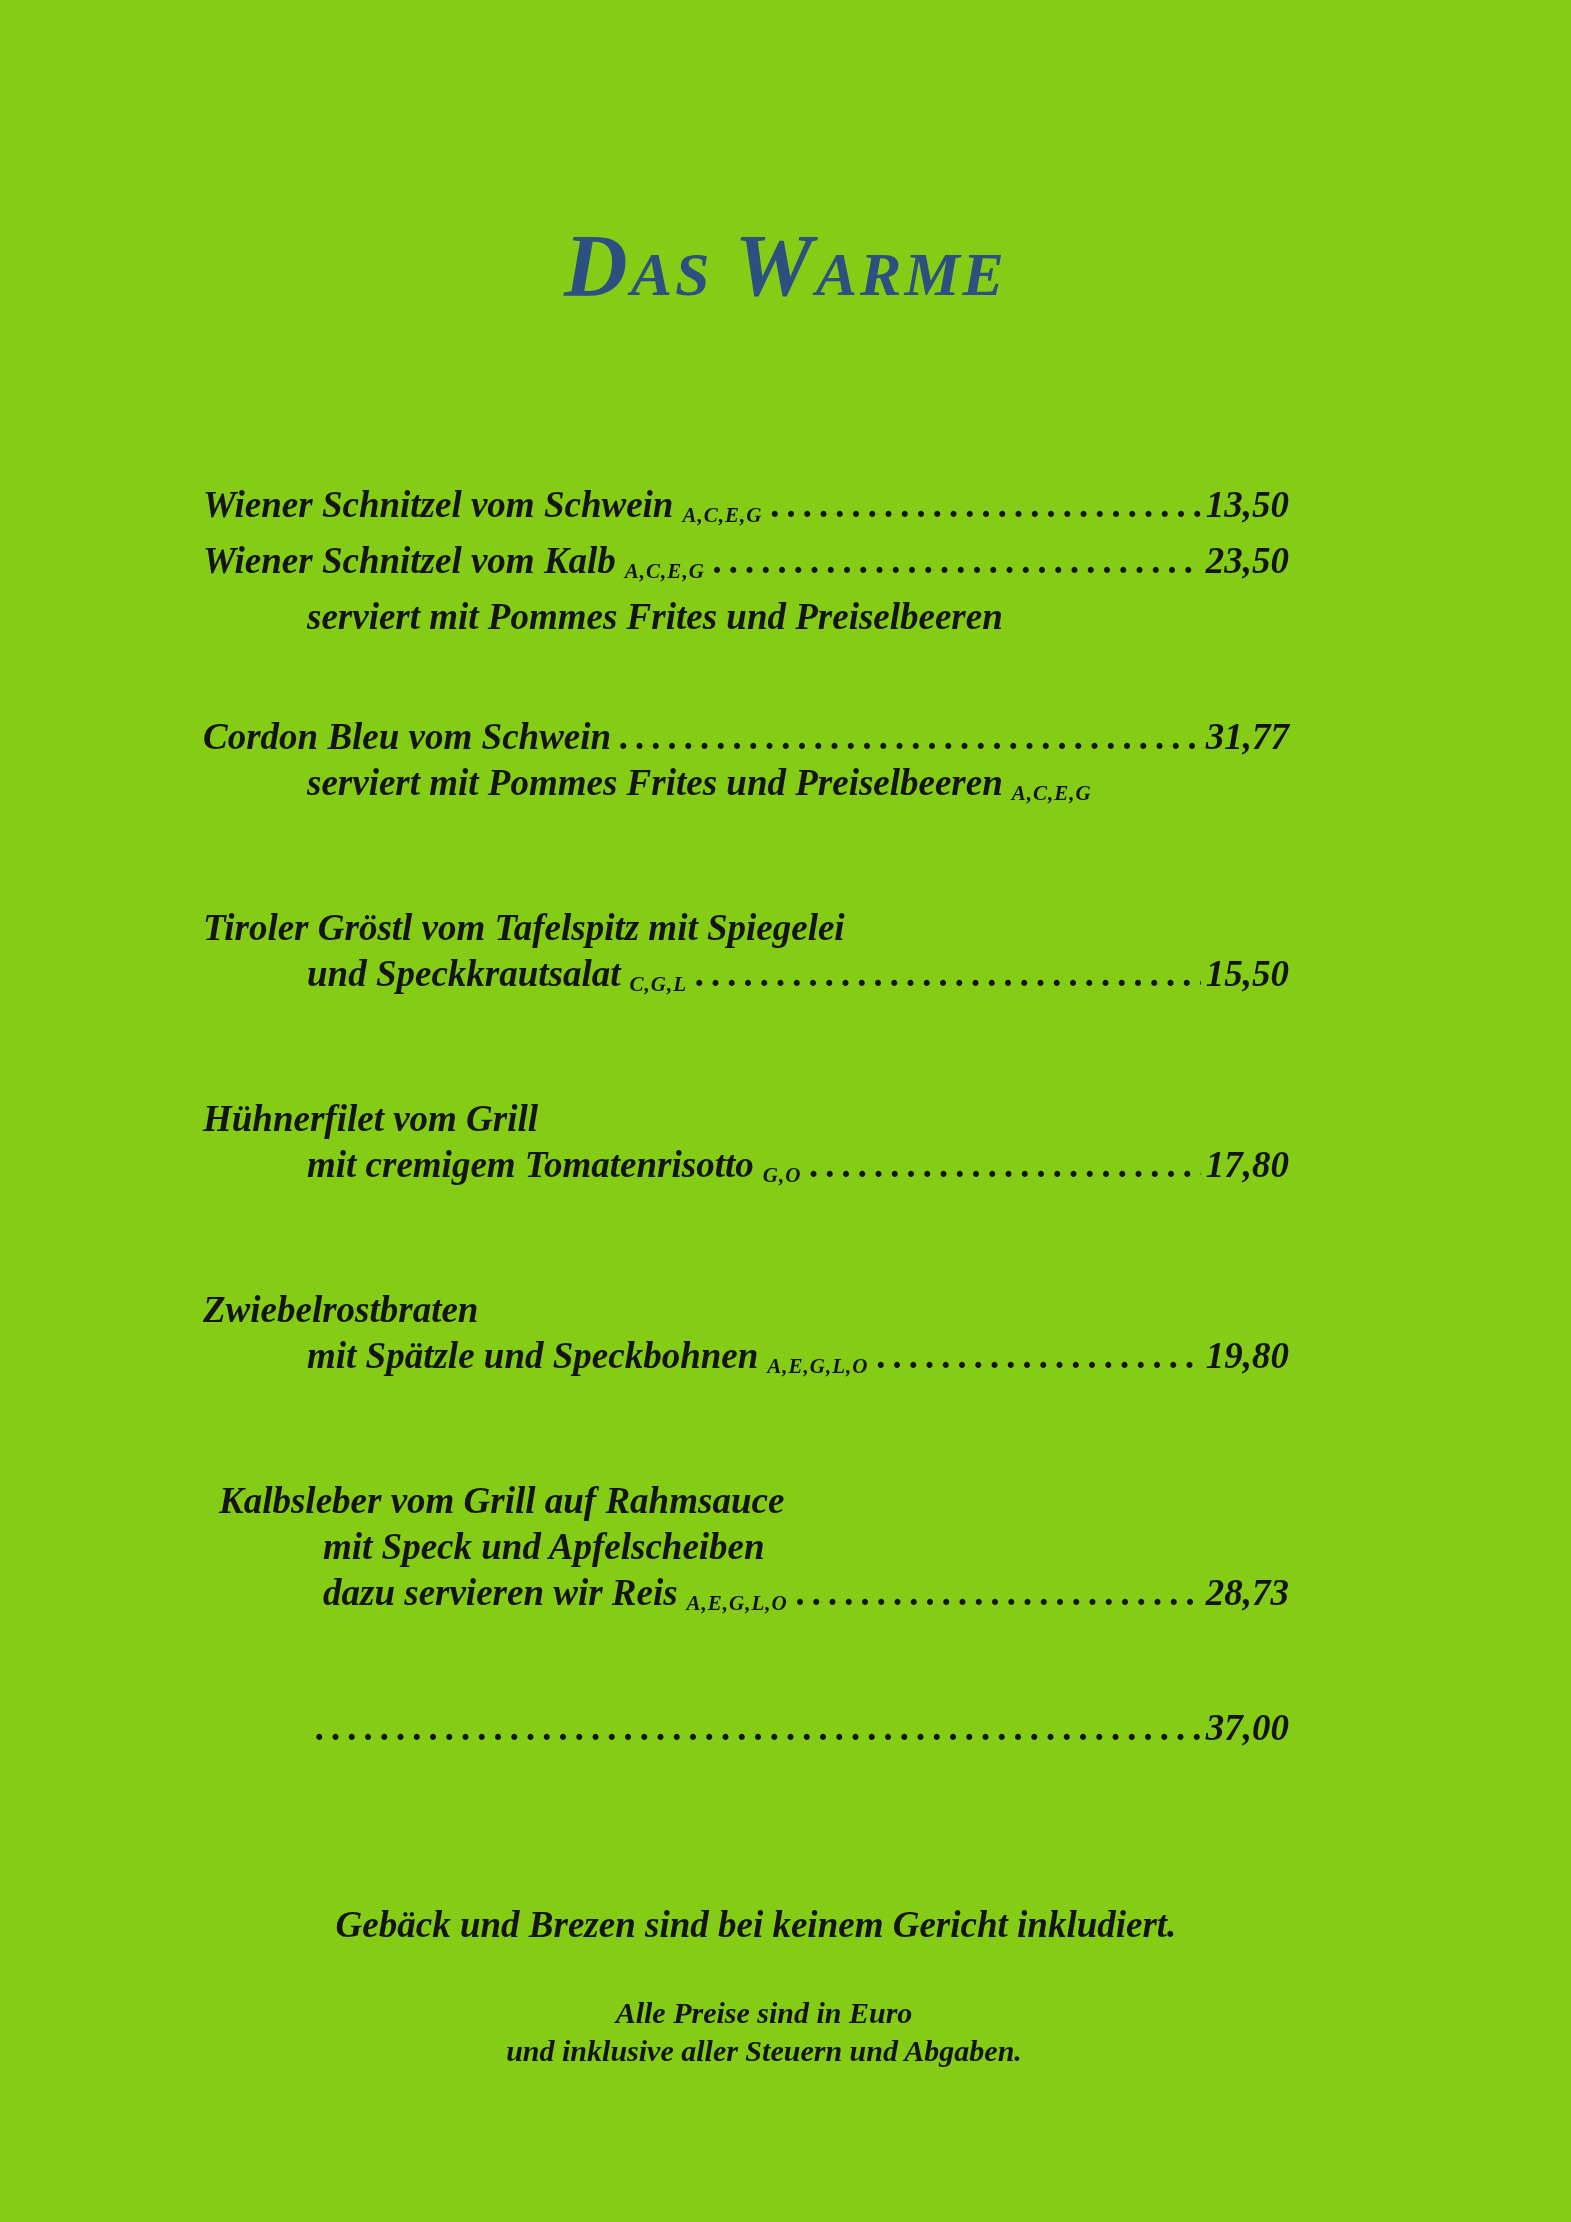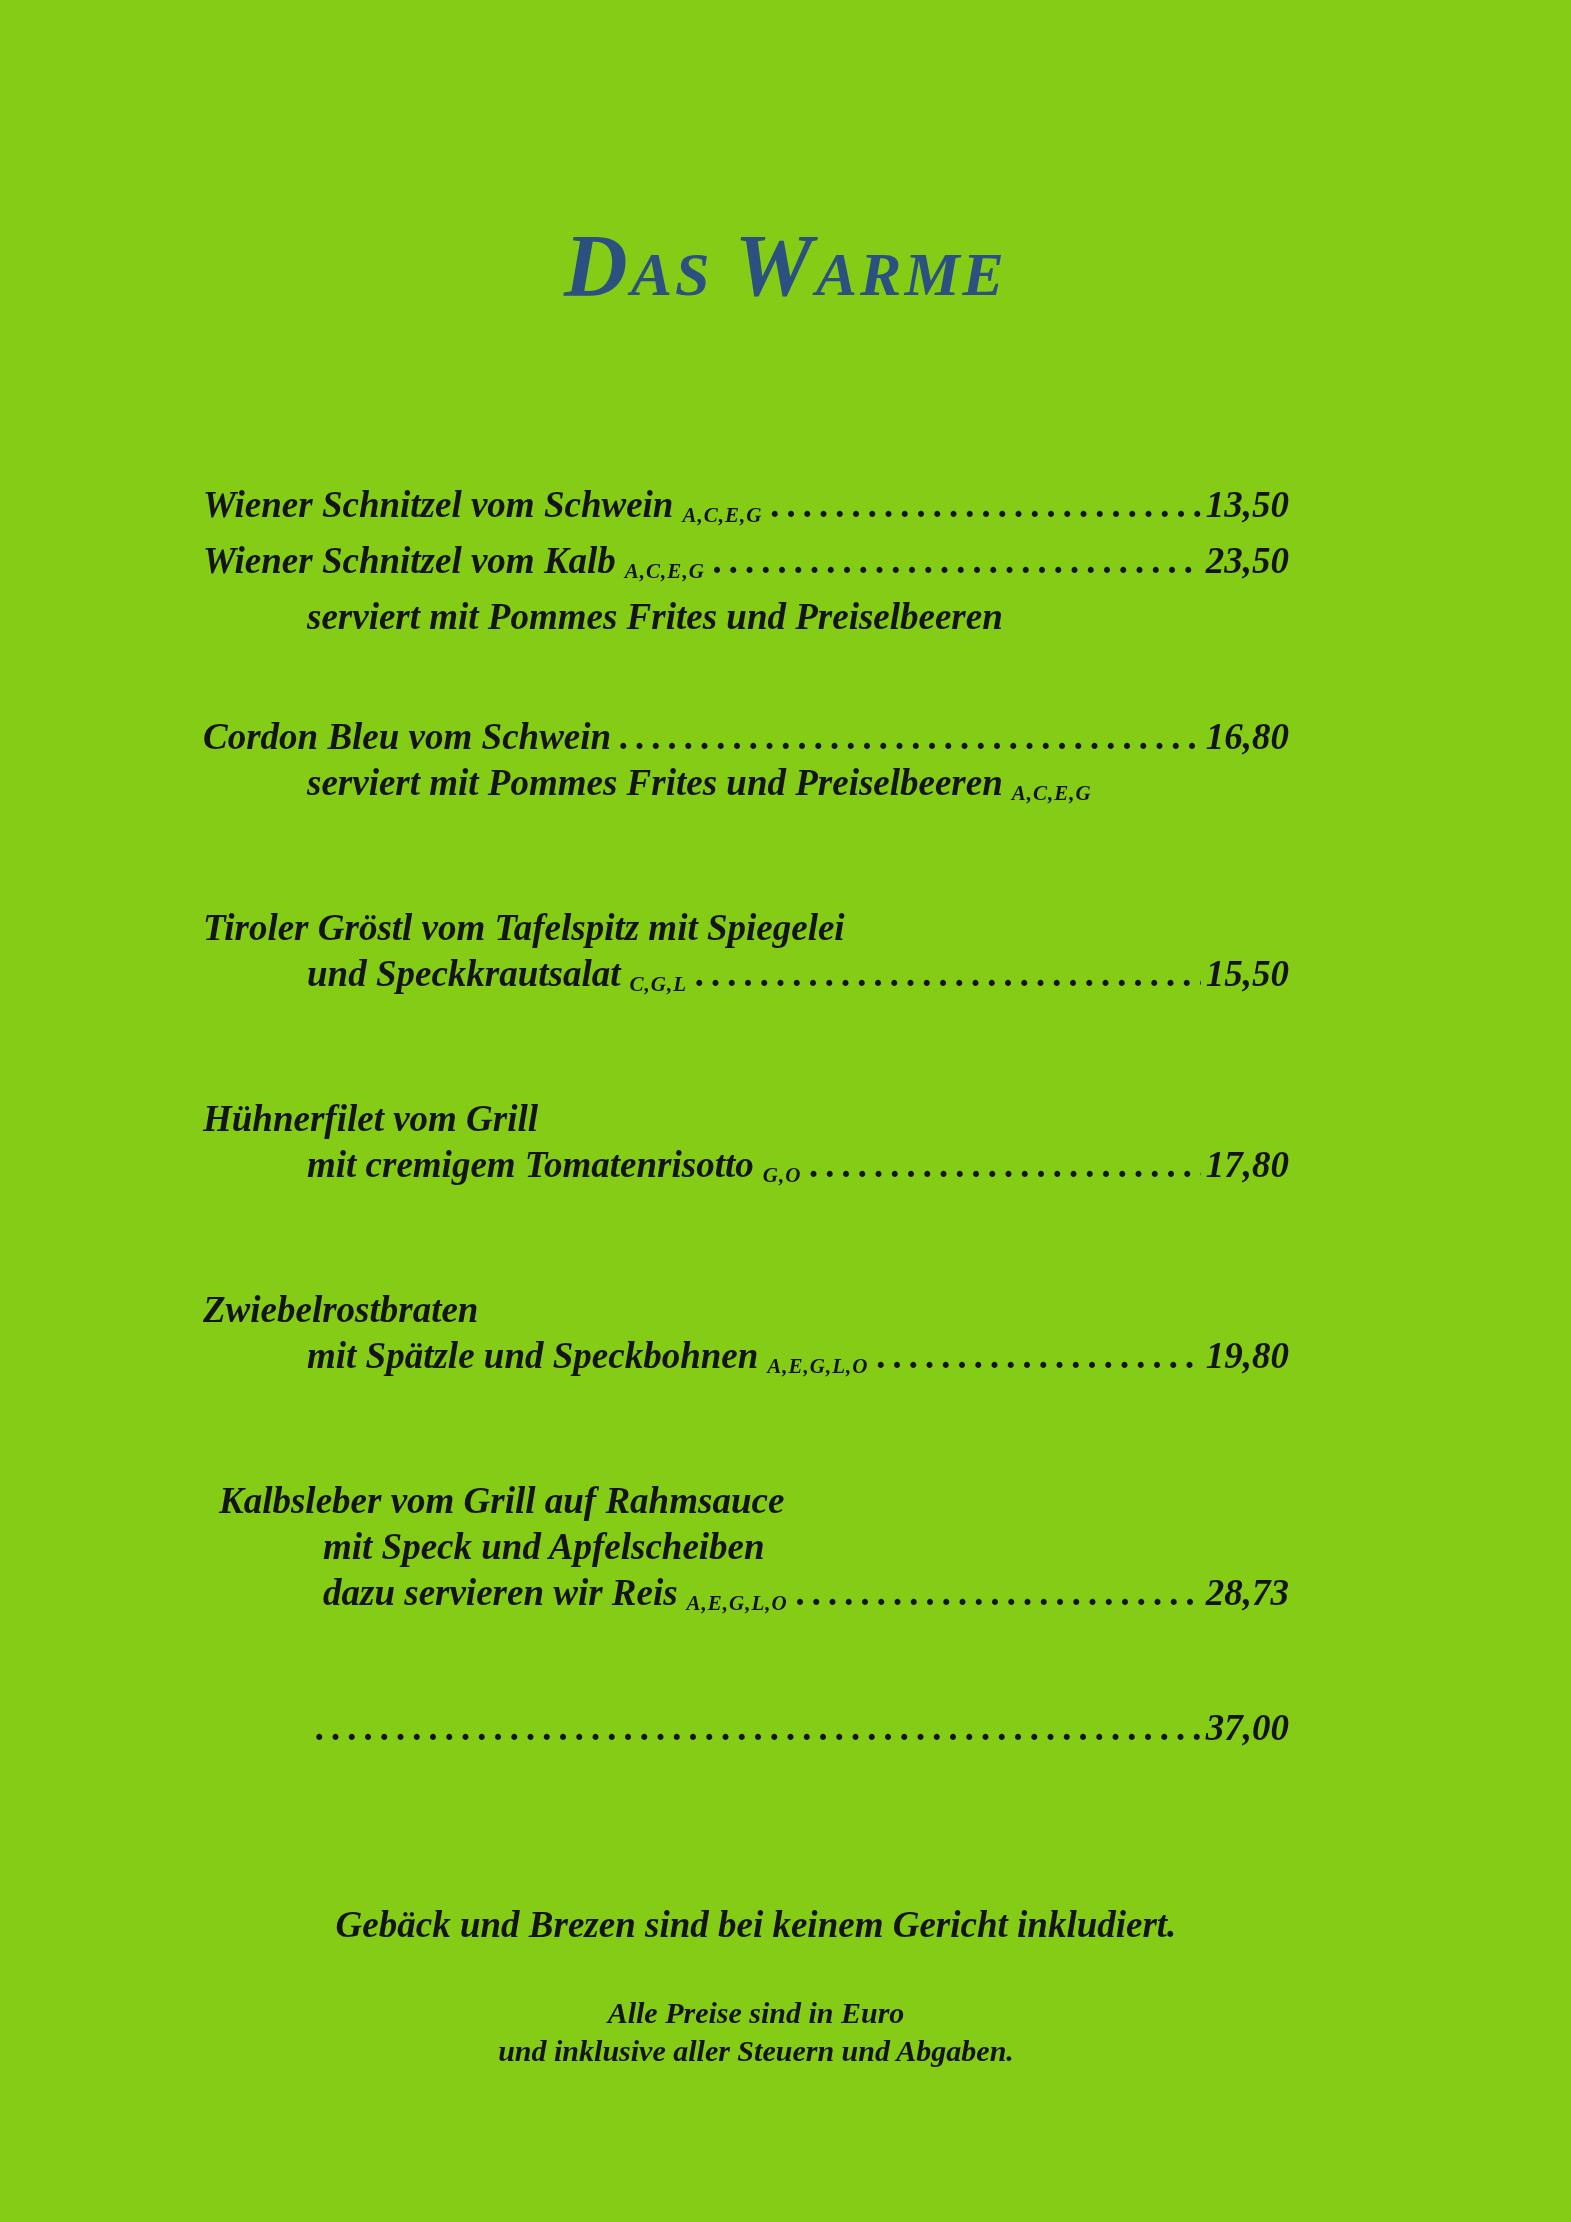--- a/index.html
+++ b/index.html
@@ -83,21 +83,21 @@
     left: 213px;
     width: 1086px;
     text-align: center;
     font-size: 37px;
     line-height: 46px;
     font-weight: 700;
   }
   .price-info {
     position: absolute;
     top: 1994px;
-    left: 213px;
+    left: 221px;
     width: 1086px;
     text-align: center;
     font-size: 30px;
     line-height: 38px;
     font-weight: 700;
   }
 </style>
 </head>
 <body>
 
@@ -122,21 +122,21 @@
       </div>
       <div class="line indent">
         <span class="dish">serviert mit Pommes Frites und Preiselbeeren</span>
       </div>
     </div>
 
     <div class="item">
       <div class="line">
         <span class="dish">Cordon Bleu vom Schwein</span>
         <span class="leader"></span>
-        <span class="price">16,80</span>
+        <span class="price">31,77</span>
       </div>
       <div class="line indent">
         <span class="dish"><span>serviert mit Pommes Frites und Preiselbeeren</span><sub class="allerg">A,C,E,G</sub></span>
       </div>
     </div>
 
     <div class="item">
       <div class="line">
         <span class="dish">Tiroler Gröstl vom Tafelspitz mit Spiegelei</span>
       </div>

